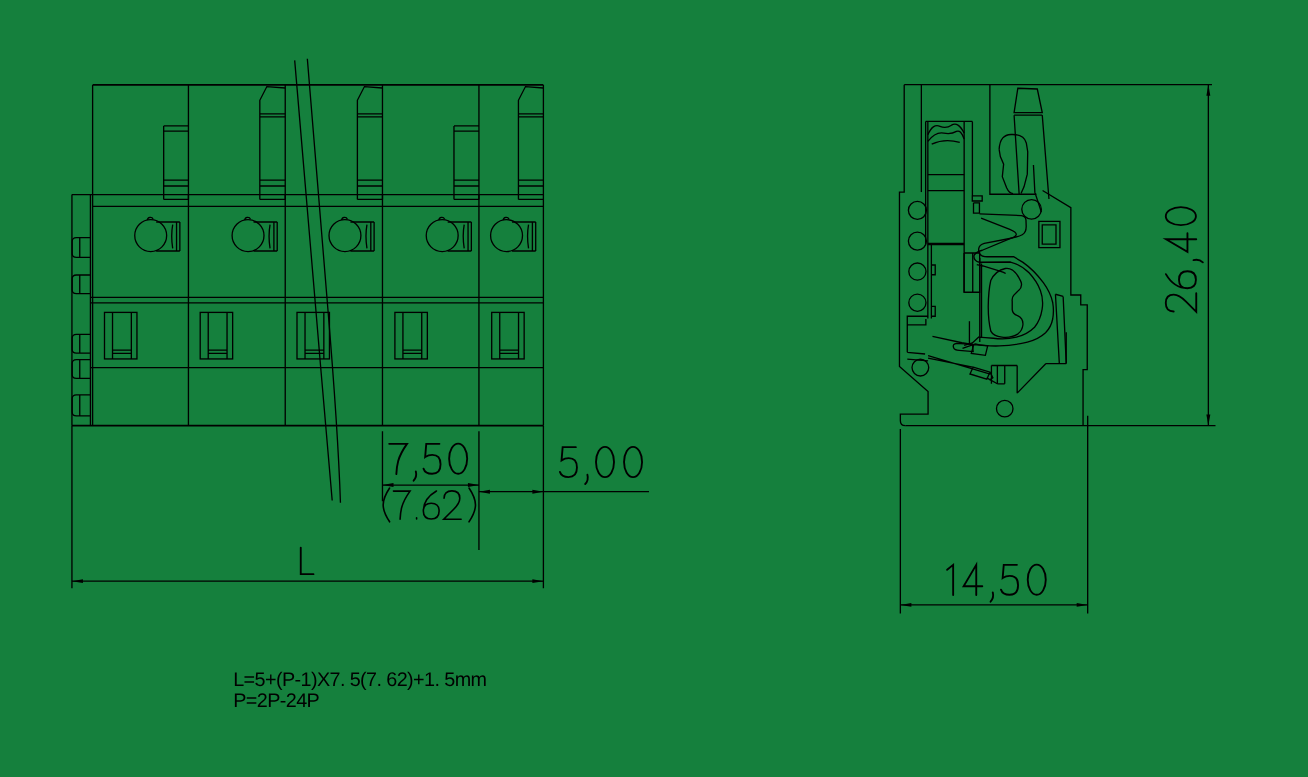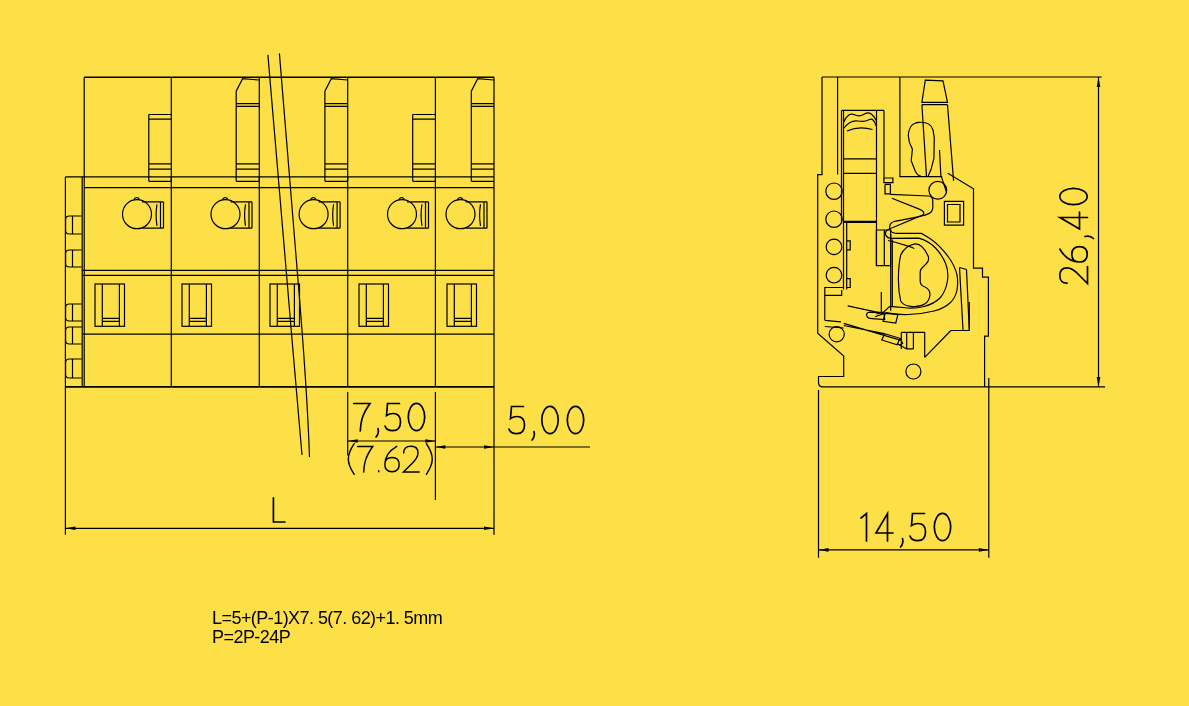--- a/index.html
+++ b/index.html
@@ -1,16 +1,16 @@
 <!DOCTYPE html>
 <html><head>
 <meta charset="utf-8">
 <style>
   html,body{margin:0;padding:0;background:#fff;}
-  .wrap{width:1189px;height:706px;position:relative;background:#fde047;overflow:hidden;}
+  .wrap{width:1189px;height:706px;position:relative;background:#15803d;overflow:hidden;}
   svg{position:absolute;left:0;top:0;}
   text{font-family:"Liberation Sans",sans-serif;}
 </style>
 </head>
 <body>
 <div class="wrap">
 <svg width="1189" height="706" viewBox="0 0 1189 706" fill="none" stroke="#000" stroke-width="1.2">
 <defs>
 
 <g id="g0" stroke-linecap="round">

